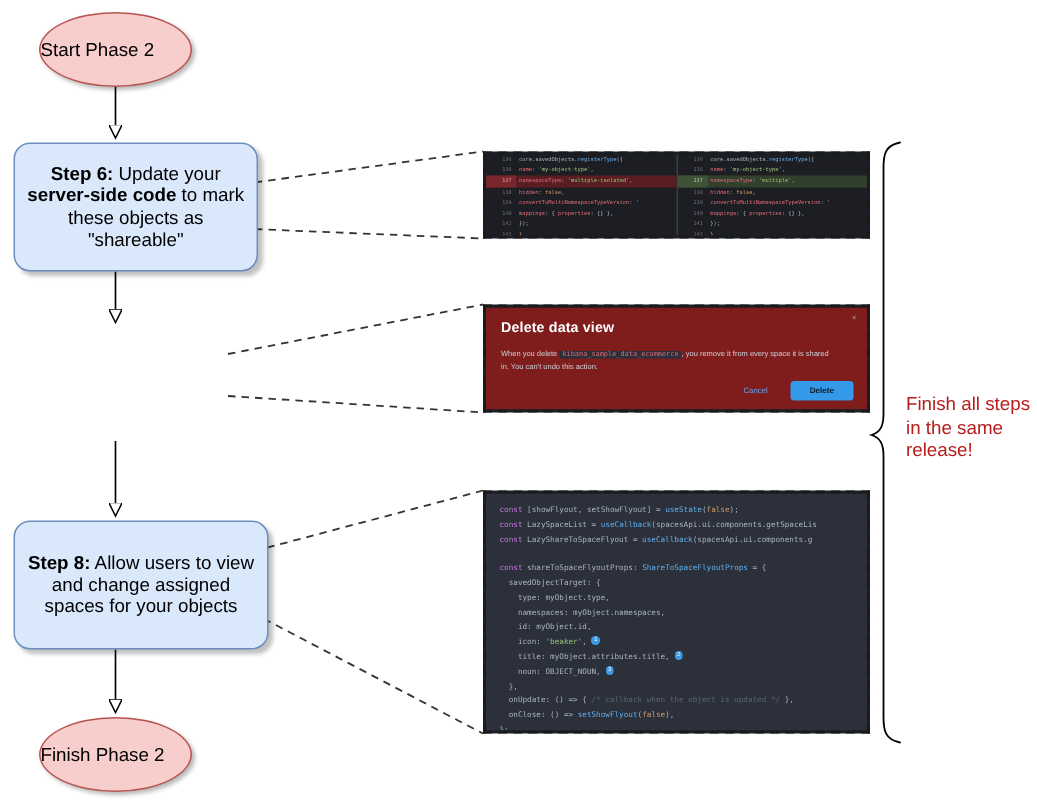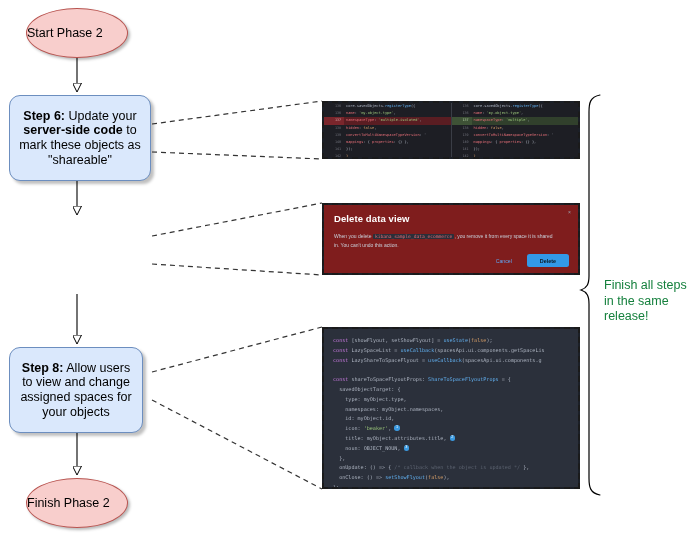--- a/index.html
+++ b/index.html
@@ -49,23 +49,23 @@
     background: #dae8fc;
     border: 1.3px solid #6c8ebf;
     font-size: 12.5px;
     padding: 4px 6px;
     box-shadow: 3px 3px 3px rgba(0,0,0,0.25);
   }
   .process .txt { display: block; }
   .process b { font-weight: bold; }
 
   #node-start   { left: 26px;  top: 8px;   width: 102px; height: 50px; }
-  #node-step6   { left: 9px;   top: 95px;  width: 142px; height: 86px; }
+  #node-step6   { left: 9px;   top: 95px;  width: 163px; height: 86px; }
   #node-step7   { left: 9px;   top: 218px; width: 142px; height: 76px; }
-  #node-step8   { left: 9px;   top: 347px; width: 134px; height: 86px; }
+  #node-step8   { left: 9px;   top: 347px; width: 170px; height: 86px; }
   #node-finish  { left: 26px;  top: 478px; width: 102px; height: 50px; }
 
   
   .callout {
     position: absolute;
     box-sizing: border-box;
     border: 2px dashed #1a1a1a;
     background: #1b1f27;
     overflow: hidden;
   }
@@ -202,25 +202,25 @@
     font-family: "Liberation Sans", sans-serif;
     vertical-align: middle;
     position: relative;
     top: -0.5px;
   }
 
   
   #brace-note {
     position: absolute;
     left: 604px;
-    top: 278px;
+    top: 262px;
     width: 84px;
     font-size: 12.5px;
     line-height: 1.25;
-    color: #15803d;
+    color: #b91c1c;
   }
 </style>
 </head>
 <body>
 
 <div class="stage">
 
   <svg class="connectors" viewBox="0 0 691 535">
     <defs>
       <marker id="arrowOpen" markerWidth="10" markerHeight="9" refX="1" refY="4.5" orient="auto" markerUnits="userSpaceOnUse">

